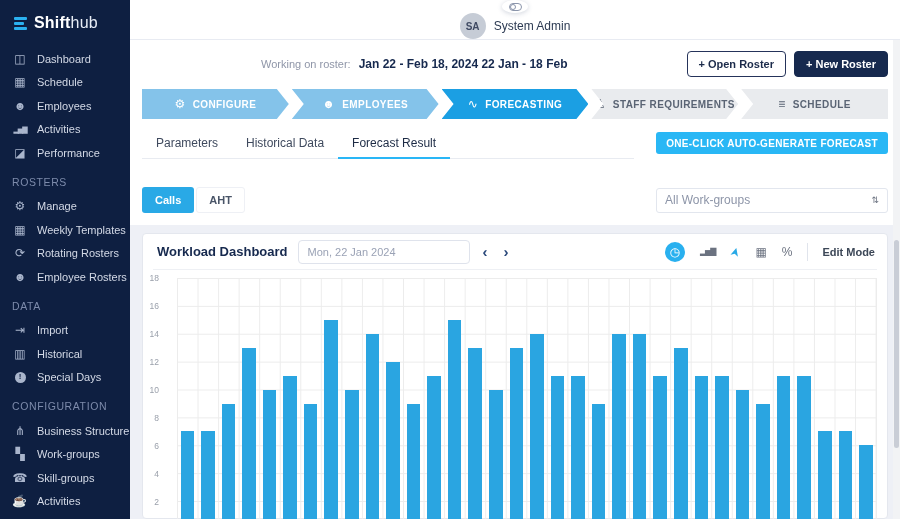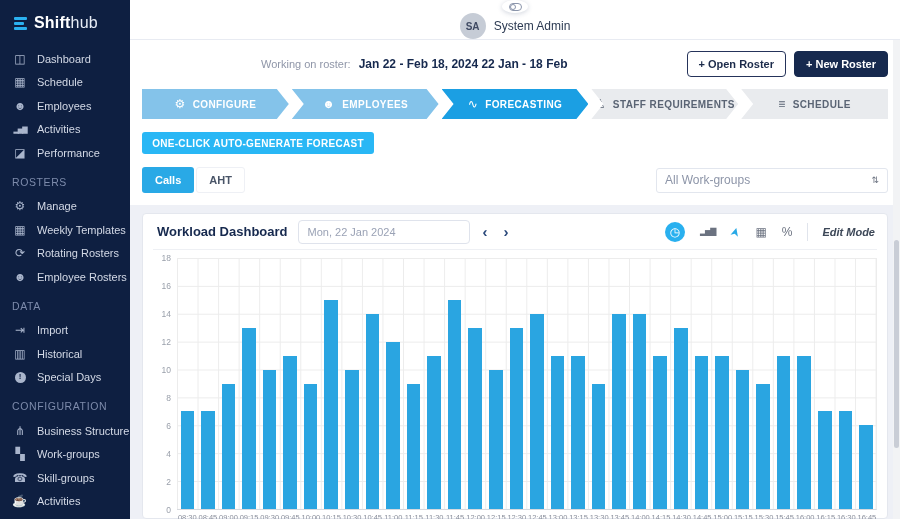--- a/index.html
+++ b/index.html
@@ -53,44 +53,44 @@
   .step.todo{background:#e9ebee;color:#5a6474;}
   .step .s-icon{font-size:12px;font-weight:400;}
   
   .tabs-row{display:flex;align-items:flex-start;}
   .tabs{display:flex;flex:1;border-bottom:1px solid #e8ebf1;margin-right:22px;}
   .tab{padding:7px 14px 8px;font-size:12px;color:#3f4a5e;cursor:pointer;position:relative;}
   .tab.active{color:#1d2b45;}
   .tab.active::after{content:"";position:absolute;left:0;right:0;bottom:-1px;height:2px;background:#29b6f6;}
   .auto-btn{width:232px;height:22px;background:#29b7f5;color:#fff;font-size:10px;font-weight:700;letter-spacing:.3px;border:none;border-radius:3px;cursor:pointer;font-family:inherit;margin-top:3px;}
   
-  .filter-row{display:flex;align-items:center;margin-top:13px;}
+  .filter-row{display:flex;align-items:center;margin-top:28px;}
   .seg{display:flex;gap:2px;}
   .seg-btn{height:26px;padding:0 12px;font-size:11px;font-weight:700;border-radius:3px;border:1px solid transparent;cursor:pointer;font-family:inherit;}
   .seg-btn.on{background:#29a9e6;color:#fff;}
   .seg-btn.off{background:#fff;color:#4a5568;border-color:#eef0f5;}
   .select{margin-left:auto;width:232px;height:25px;border:1px solid #e2e6ee;border-radius:3px;background:#fff;display:flex;align-items:center;justify-content:space-between;padding:0 8px;font-size:12px;color:#8d95a8;cursor:pointer;}
   .select .caret{font-size:9px;color:#6b7280;}
   
   .chart-card{margin:8px 12px 0;background:#fff;border:1px solid #e4e7ee;border-radius:4px;flex:1;display:flex;flex-direction:column;padding:0 10px;min-height:0;}
   .chart-header{display:flex;align-items:center;height:36px;border-bottom:1px solid #eef0f4;gap:10px;flex-shrink:0;}
   .chart-title{font-size:13px;font-weight:700;color:#16294e;margin-left:4px;}
   .date-box{width:172px;height:24px;border:1px solid #dfe3ec;border-radius:4px;font-size:11px;color:#9aa2b5;display:flex;align-items:center;padding:0 9px;cursor:text;}
   .nav-arrow{font-size:15px;font-weight:700;color:#2c4a7c;cursor:pointer;padding:0 3px;line-height:1;}
   .toolbar{margin-left:auto;display:flex;align-items:center;gap:15px;}
   .tool-icon{font-size:12px;color:#6b7280;cursor:pointer;line-height:1;}
   .tool-icon.tiny{font-size:8px;letter-spacing:-1px;}
   .tool-icon.blue{color:#29a9e6;}
   .clock-btn{width:20px;height:20px;border-radius:50%;background:#29b0ef;color:#fff;font-size:12px;display:flex;align-items:center;justify-content:center;cursor:pointer;}
   .cursor-glyph{display:inline-block;transform:rotate(-75deg);font-size:12px;}
-  .edit-mode{border-left:1px solid #e0e4ec;padding:3px 2px 3px 14px;font-size:11px;font-weight:700;color:#3c4757;cursor:pointer;font-style:italic;}
+  .edit-mode{border-left:1px solid #e0e4ec;padding:3px 2px 3px 14px;font-size:11px;font-weight:700;color:#3c4757;cursor:pointer;}
   
   .chart-body{display:flex;margin-top:8px;flex-shrink:0;}
   .y-axis{width:24px;position:relative;height:252px;flex-shrink:0;}
-  .y-tick{position:absolute;right:6px;transform:translateY(-50%);font-size:8.5px;color:#9aa0ab;}
+  .y-tick{position:absolute;right:18px;transform:translateY(-50%);font-size:8.5px;color:#9aa0ab;}
   .plot-wrap{flex:1;display:flex;flex-direction:column;min-width:0;}
   .plot{height:252px;display:flex;align-items:flex-end;border-bottom:1px solid #d7dadf;border-right:1px solid #ececec;
         background-image:linear-gradient(to right,#ececec 1px,transparent 1px),linear-gradient(to bottom,#ececec 1px,transparent 1px);
         background-size:calc(100%/34) calc(100%/9);}
   .bar-slot{flex:1;height:100%;display:flex;align-items:flex-end;justify-content:center;}
   .bar{width:66%;background:#2aa5e1;cursor:pointer;}
   .x-labels{display:flex;height:13px;margin-top:3px;}
   .x-tick{flex:1;text-align:center;font-size:7.5px;color:#8a8f9c;white-space:nowrap;overflow:visible;}
   
   .scrollbar{position:absolute;right:0;top:40px;bottom:0;width:7px;background:#f2f3f5;}
@@ -226,20 +226,25 @@
             <span class="s-icon">♙</span>
             <span>STAFF REQUIREMENTS</span>
           </div>
           <div class="step todo">
             <span class="s-icon">≡</span>
             <span>SCHEDULE</span>
           </div>
         </div>
 
       <div class="tabs-row">
+        <div class="tabs">
+            <div class="tab">Parameters</div>
+            <div class="tab">Historical Data</div>
+            <div class="tab active">Forecast Result</div>
+          </div>
         <button class="auto-btn">ONE-CLICK AUTO-GENERATE FORECAST</button>
       </div>
 
       <div class="filter-row">
         <div class="seg">
             <button class="seg-btn on">Calls</button>
             <button class="seg-btn off">AHT</button>
           </div>
         <div class="select">
           <span>All Work-groups</span>

